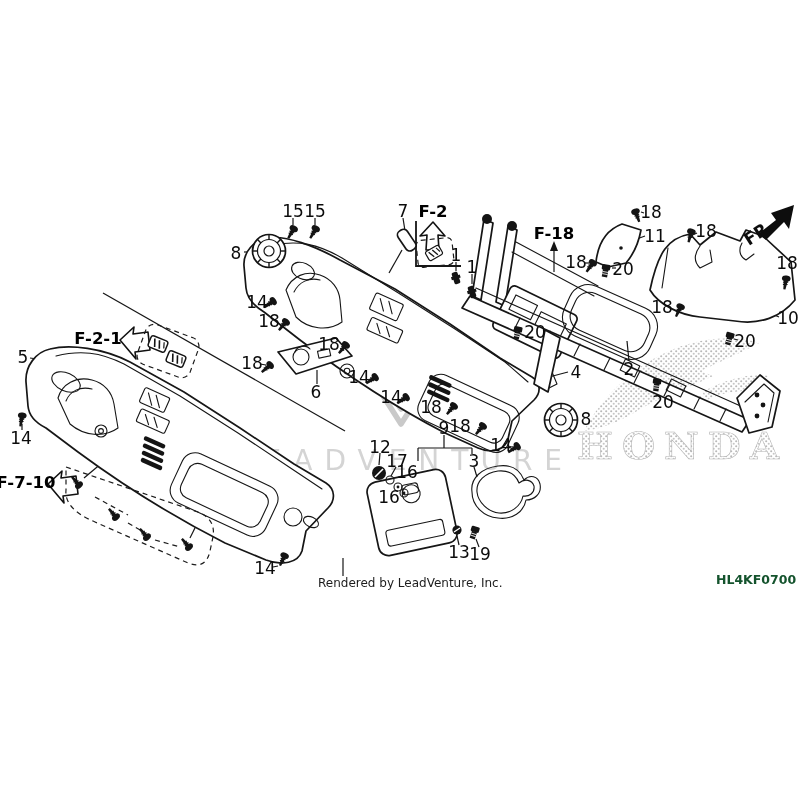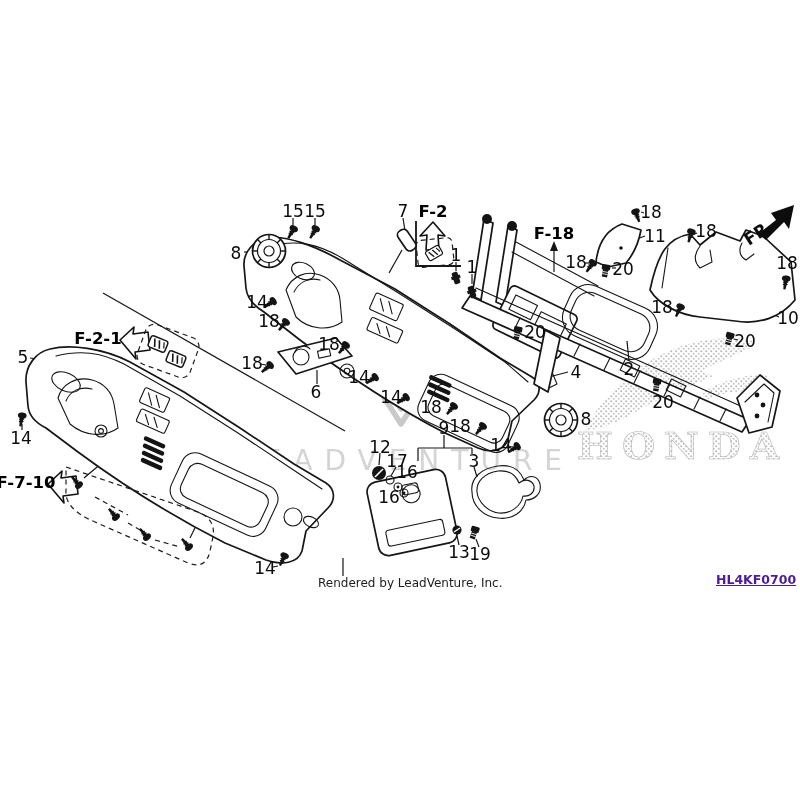--- a/index.html
+++ b/index.html
@@ -10,21 +10,21 @@
   .ref{font-size:16.5px;font-weight:bold;fill:#000;text-anchor:middle;}
   .line{stroke:#161616;stroke-width:1.2;fill:none;}
   .art{stroke:#161616;stroke-width:1.7;fill:#ffffff;stroke-linejoin:round;stroke-linecap:round;}
   .art2{stroke:#161616;stroke-width:1.1;fill:none;stroke-linejoin:round;stroke-linecap:round;}
   .dash{stroke:#1c1c1c;stroke-width:1.2;fill:none;stroke-dasharray:5 4;}
   .oarrow{fill:#ffffff;stroke:#111;stroke-width:1.6;stroke-linejoin:round;}
   .wm-honda{font-family:"DejaVu Serif","Liberation Serif",serif;font-weight:bold;
             font-size:38px;letter-spacing:9px;}
   .wm-lv{font-size:28px;letter-spacing:12px;fill:#d4d4d4;}
   .footer-text{position:absolute;left:318px;top:576px;font-size:12px;color:#1c1c1c;}
-  .diagram-code{position:absolute;left:716px;top:572px;font-size:12.5px;font-weight:bold;color:#4c1d95;text-decoration:underline;}
+  .diagram-code{position:absolute;left:716px;top:572px;font-size:12.5px;font-weight:bold;color:#14532d;}
 </style>
 </head>
 <body>
 
 <div class="stage">
 
 <svg id="scene" width="800" height="800" viewBox="0 0 800 800">
   <defs>
     <pattern id="dots" width="5" height="5" patternUnits="userSpaceOnUse">
       <circle cx="1.2" cy="1.2" r="1.05" fill="#b9b9b9"></circle>

